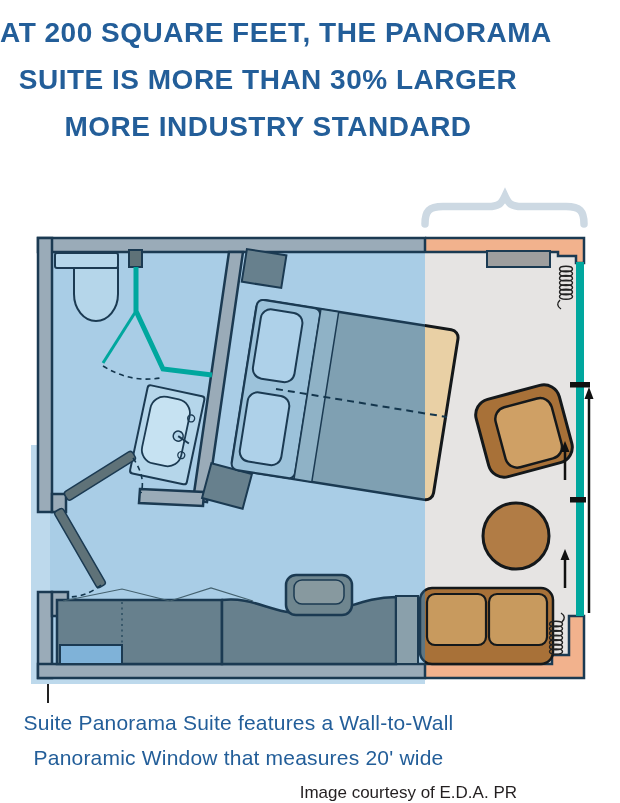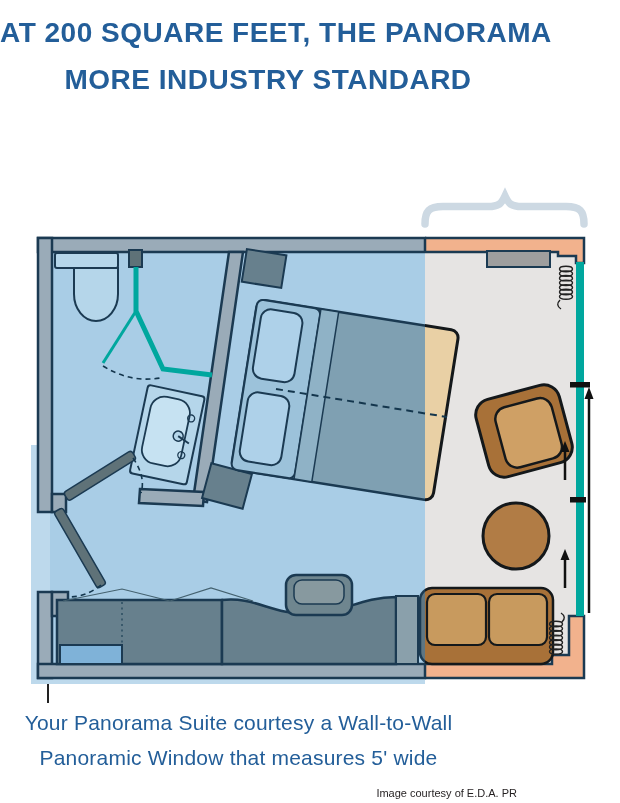--- a/index.html
+++ b/index.html
@@ -15,31 +15,32 @@
   }
   .headline .hl-line{white-space:nowrap;}
   .caption{
     position:absolute;top:705px;left:0;width:477px;text-align:center;
     color:var(--c-headline_blue);font-weight:normal;font-size:21px;line-height:35px;
     letter-spacing:.2px;
   }
   .caption .cap-line{white-space:nowrap;}
   .credit{
     position:absolute;top:786px;left:0;width:517px;text-align:right;
-    color:var(--c-credit_black);font-size:11px;line-height:14px;white-space:nowrap;
+    color:var(--c-credit_black);font-size:17px;line-height:14px;white-space:nowrap;
   }
   svg.plan{position:absolute;left:0;top:0;}
 </style>
 </head>
 <body>
 
 <div class="stage">
 
   <div class="headline">
     <div class="hl-line">AT 200 SQUARE FEET, THE PANORAMA</div>
+    <div class="hl-line">SUITE IS MORE THAN 30% LARGER</div>
     <div class="hl-line">MORE INDUSTRY STANDARD</div>
   </div>
 
   <svg class="plan" width="620" height="803" viewBox="0 0 620 803" xmlns="http://www.w3.org/2000/svg">
     <defs>
       <clipPath id="clipRight">
           <rect x="425" y="185" width="190" height="515"></rect>
         </clipPath>
     </defs>
 
@@ -186,18 +187,18 @@
     <path d="M425,224 C425,211 429,206.5 443,206.5 L488,206.5 C499,206.5 501.5,203.5 505,196 C508.5,203.5 511,206.5 522,206.5 L566,206.5 C580,206.5 584,211 584,224" style="fill:none;stroke:var(--c-brace_gray);stroke-width:7.5;stroke-linecap:round"></path>
     <g>
       <line x1="589" y1="398" x2="589" y2="613" style="stroke:var(--c-arrow_black);stroke-width:2.5"></line>
       <polygon points="589,387 584.5,399 593.5,399" style="fill:var(--c-arrow_black)"></polygon>
     </g>
     <line x1="48" y1="684" x2="48" y2="703" style="stroke:#222;stroke-width:2"></line>
     <path d="M276,389 L447,417" style="fill:none;stroke:var(--c-dash_navy);stroke-width:2;stroke-dasharray:7 5"></path>
   </svg>
 
   <div class="caption">
-    <div class="cap-line">Your Panorama Suite courtesy a Wall-to-Wall</div>
-    <div class="cap-line">Panoramic Window that measures 5' wide</div>
+    <div class="cap-line">Suite Panorama Suite features a Wall-to-Wall</div>
+    <div class="cap-line">Panoramic Window that measures 20' wide</div>
   </div>
 
   <div class="credit">Image courtesy of E.D.A. PR</div>
 </div>
 
 </body></html>

